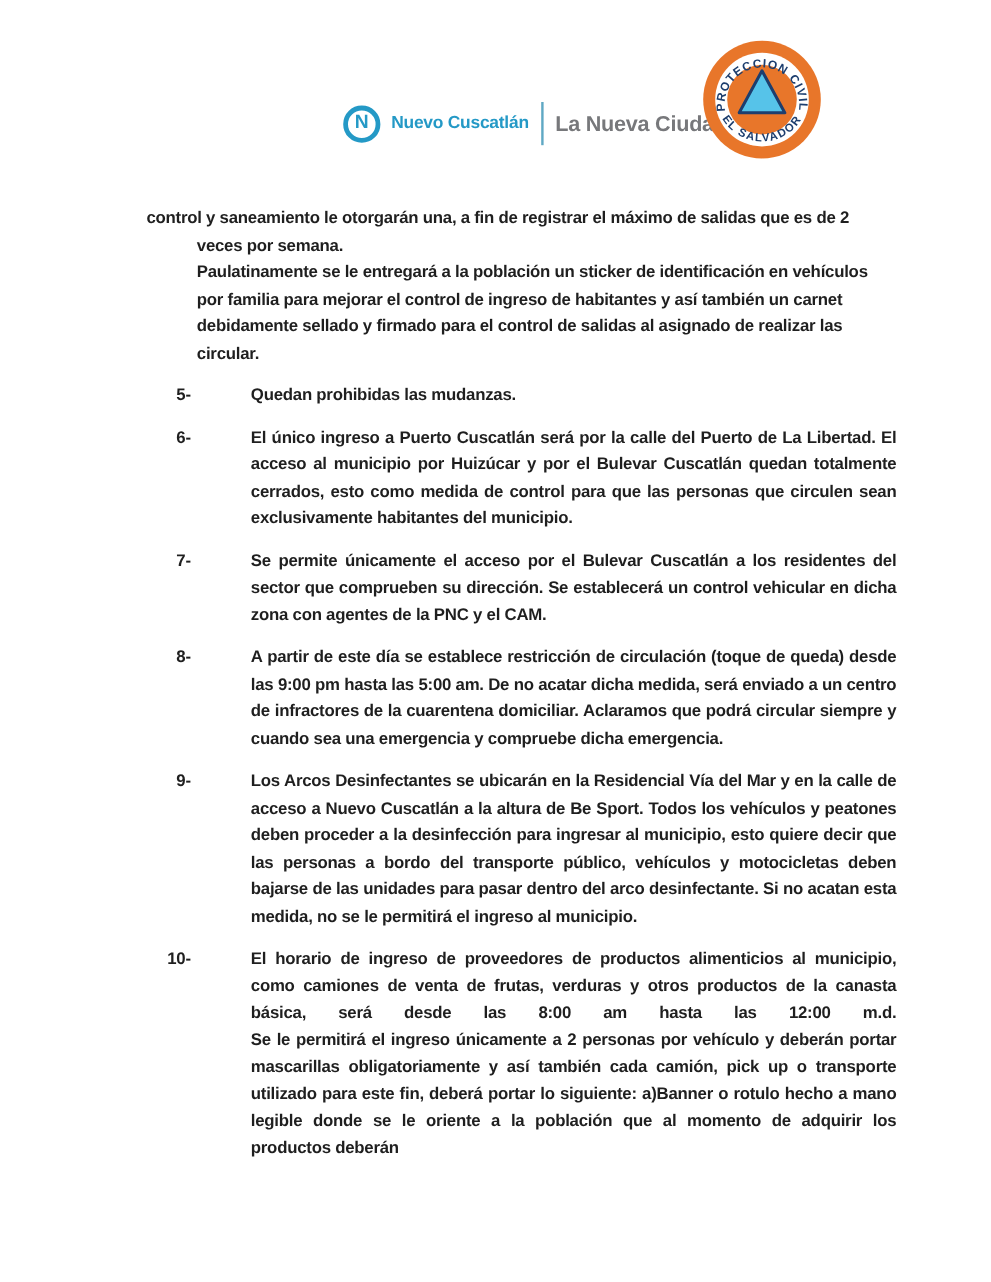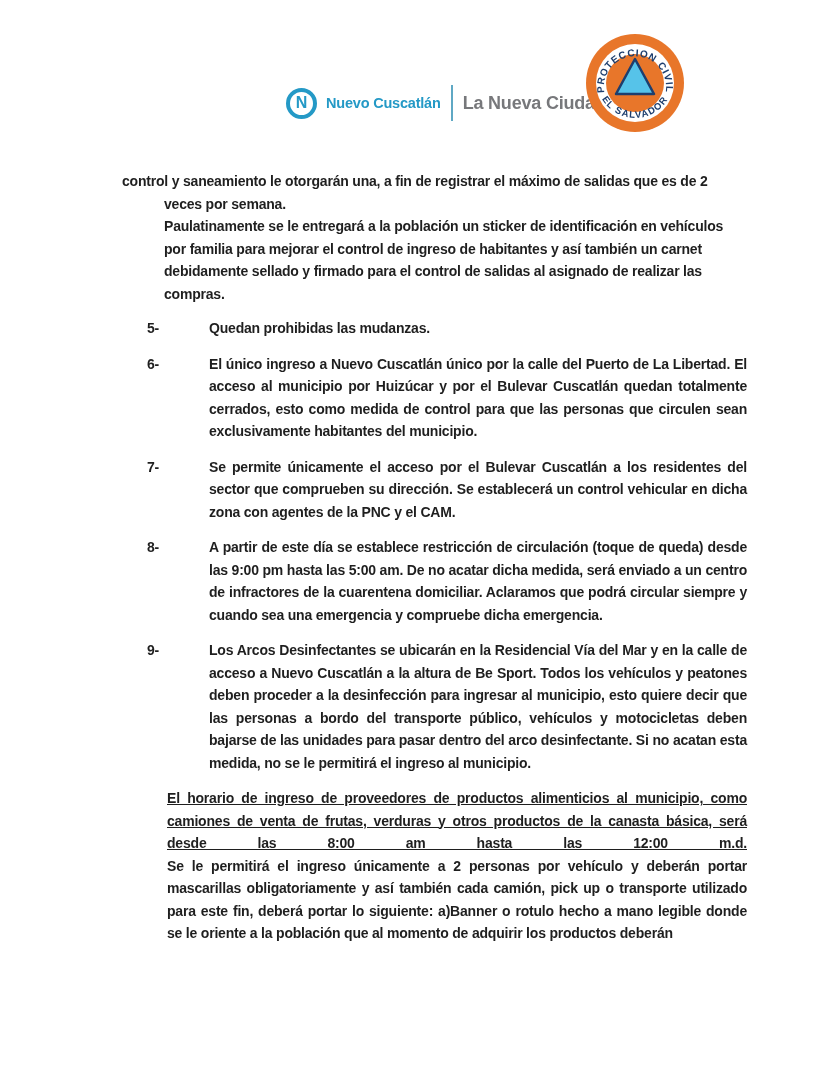--- a/index.html
+++ b/index.html
@@ -35,21 +35,21 @@
   .seal{position:absolute;left:585px;top:33px;width:100px;height:100px;}
   
   .content{
     position:absolute;left:122px;top:170px;width:625px;
     font-size:14px;line-height:22.5px;letter-spacing:-0.2px;
   }
   .intro{margin-left:42px;margin-bottom:12px;}
   .para{margin:0;}
   .para.left-align{text-align:left;}
   .para.justify{text-align:justify;text-align-last:left;}
-  .para.justify.stretch-last{text-align-last:justify;text-decoration:underline;}
+  .para.justify.stretch-last{text-align-last:justify;}
   .para.outdent{text-indent:-42px;}
   .item{display:flex;margin-bottom:13px;}
   .num{flex:0 0 42px;box-sizing:border-box;padding-right:5px;text-align:right;}
   .item-body{flex:1;min-width:0;margin-left:45px;}
 </style>
 </head>
 <body>
 
 <div class="page">
 
@@ -81,33 +81,33 @@
         </text>
         <polygon points="50,26 69,61 31,61" style="fill:var(--seal-tri);stroke:var(--seal-text)" stroke-width="2.5" stroke-linejoin="round"></polygon>
       </svg>
     </div>
 
   </div>
 
   <div class="content">
     <div class="intro">
         <div class="para left-align outdent">control y saneamiento le otorgarán una, a fin de registrar el máximo de salidas que es de 2 veces por semana.</div>
-        <div class="para left-align">Paulatinamente se le entregará a la población un sticker de identificación en vehículos por familia para mejorar el control de ingreso de habitantes y así también un carnet debidamente sellado y firmado para el control de salidas al asignado de realizar las compras.</div>
+        <div class="para left-align">Paulatinamente se le entregará a la población un sticker de identificación en vehículos por familia para mejorar el control de ingreso de habitantes y así también un carnet debidamente sellado y firmado para el control de salidas al asignado de realizar las circular.</div>
       </div>
     <div>
         <div class="item">
           <div class="num">5-</div>
           <div class="item-body">
             <div class="para left-align">Quedan prohibidas las mudanzas.</div>
           </div>
         </div>
         <div class="item">
           <div class="num">6-</div>
           <div class="item-body">
-            <div class="para justify">El único ingreso a Nuevo Cuscatlán único por la calle del Puerto de La Libertad. El acceso al municipio por Huizúcar y por el Bulevar Cuscatlán quedan totalmente cerrados, esto como medida de control para que las personas que circulen sean exclusivamente habitantes del municipio.</div>
+            <div class="para justify">El único ingreso a Puerto Cuscatlán será por la calle del Puerto de La Libertad. El acceso al municipio por Huizúcar y por el Bulevar Cuscatlán quedan totalmente cerrados, esto como medida de control para que las personas que circulen sean exclusivamente habitantes del municipio.</div>
           </div>
         </div>
         <div class="item">
           <div class="num">7-</div>
           <div class="item-body">
             <div class="para justify">Se permite únicamente el acceso por el Bulevar Cuscatlán a los residentes del sector que comprueben su dirección. Se establecerá un control vehicular en dicha zona con agentes de la PNC y el CAM.</div>
           </div>
         </div>
         <div class="item">
           <div class="num">8-</div>
@@ -115,20 +115,21 @@
             <div class="para justify">A partir de este día se establece restricción de circulación (toque de queda) desde las 9:00 pm hasta las 5:00 am. De no acatar dicha medida, será enviado a un centro de infractores de la cuarentena domiciliar. Aclaramos que podrá circular siempre y cuando sea una emergencia y compruebe dicha emergencia.</div>
           </div>
         </div>
         <div class="item">
           <div class="num">9-</div>
           <div class="item-body">
             <div class="para justify">Los Arcos Desinfectantes se ubicarán en la Residencial Vía del Mar y en la calle de acceso a Nuevo Cuscatlán a la altura de Be Sport. Todos los vehículos y peatones deben proceder a la desinfección para ingresar al municipio, esto quiere decir que las personas a bordo del transporte público, vehículos y motocicletas deben bajarse de las unidades para pasar dentro del arco desinfectante. Si no acatan esta medida, no se le permitirá el ingreso al municipio.</div>
           </div>
         </div>
         <div class="item">
+          <div class="num">10-</div>
           <div class="item-body">
             <div class="para justify stretch-last">El horario de ingreso de proveedores de productos alimenticios al municipio, como camiones de venta de frutas, verduras y otros productos de la canasta básica, será desde las 8:00 am hasta las 12:00 m.d.</div>
             <div class="para justify">Se le permitirá el ingreso únicamente a 2 personas por vehículo y deberán portar mascarillas obligatoriamente y así también cada camión, pick up o transporte utilizado para este fin, deberá portar lo siguiente: a)Banner o rotulo hecho a mano legible donde se le oriente a la población que al momento de adquirir los productos deberán</div>
           </div>
         </div>
       </div>
   </div>
 
 </div>
 

